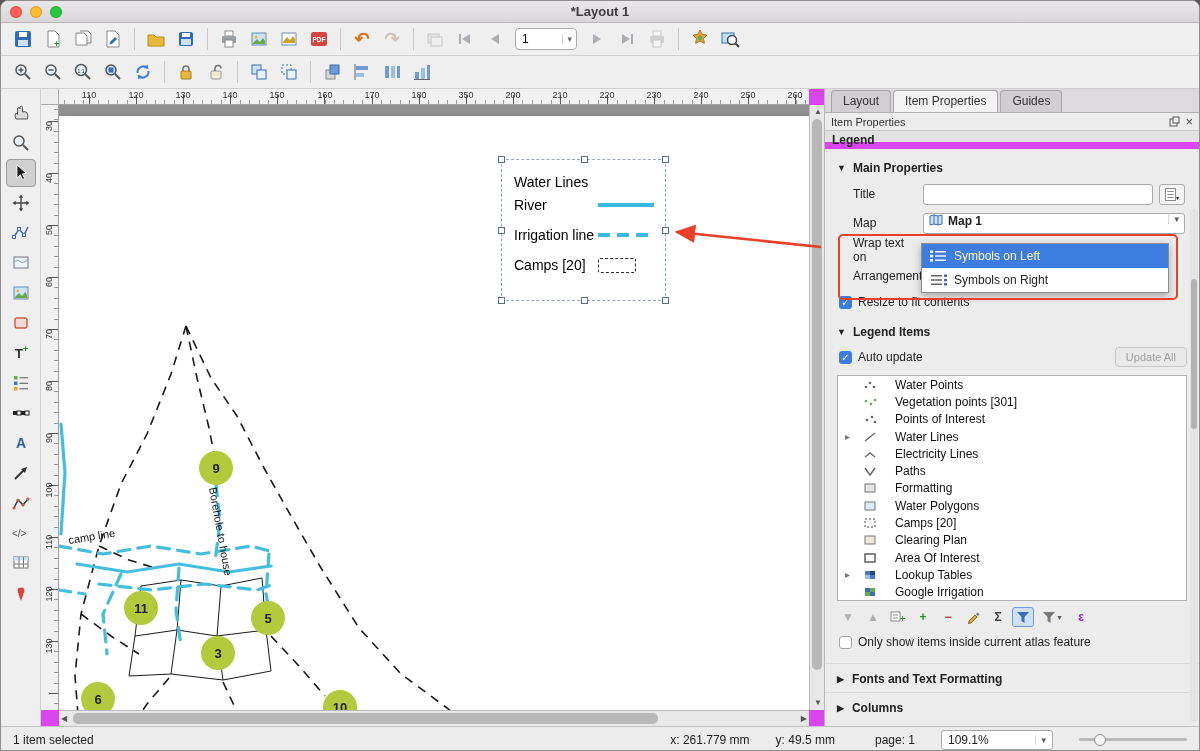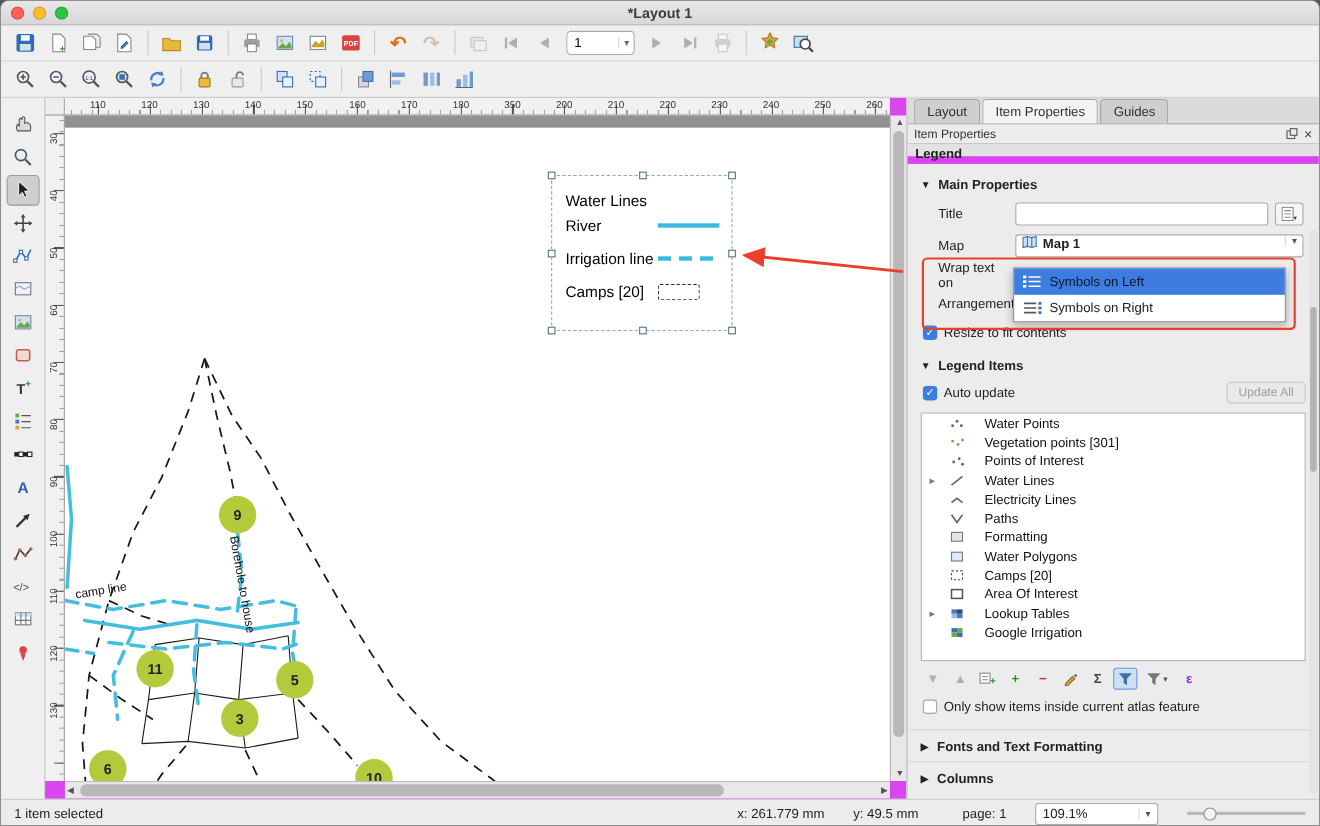--- a/index.html
+++ b/index.html
@@ -75,21 +75,21 @@
   .tinput{flex:1;height:21px;background:#fff;border:1px solid #ababab;border-radius:3px;padding:0 5px;font-size:12px;font-family:inherit;outline:none}
   .ddbtn{width:26px;height:21px;border:1px solid #ababab;border-radius:3px;background:#f5f5f5;display:flex;align-items:center;justify-content:center;gap:1px;flex:none}
   .combo{flex:1;height:21px;background:#fff;border:1px solid #ababab;border-radius:3px;display:flex;align-items:flex-start;padding:0 5px;gap:5px}
   .combo .chev{margin-left:auto;color:#555;font-size:9px;border-left:1px solid #d8d8d8;padding-left:5px}
   .cb{width:13px;height:13px;border-radius:3px;flex:none;display:flex;align-items:center;justify-content:center}
   .cb.on{background:#3d7de0;color:#fff;font-size:10px}
   .cb.off{background:#fff;border:1px solid #a5a5a5}
   .cbl{font-size:12px}
   .dd-overlay{position:absolute;left:96px;top:94px;width:248px;background:#fff;border:1px solid #8f8f8f;box-shadow:0 3px 8px rgba(0,0,0,.3);z-index:30}
   .dd-opt{height:24px;display:flex;align-items:center;gap:7px;padding:0 8px;font-size:12px}
-  .dd-opt.sel{background:#3d7de0;color:#0f172a}
+  .dd-opt.sel{background:#3d7de0;color:#fef9c3}
   .red-box{position:absolute;left:13px;top:85px;width:340px;height:66px;border:2.5px solid #e8402a;border-radius:5px;z-index:35;pointer-events:none}
   .upd-btn{margin-left:auto;height:20px;padding:0 10px;background:#e9e9e9;border:1px solid #c6c6c6;border-radius:4px;color:#9e9e9e;font-size:11px;display:flex;align-items:center}
   .listbox{margin:4px 12px 2px;height:226px;background:#fff;border:1px solid #b2b2b2;overflow:hidden}
   .li{height:17.3px;display:flex;align-items:center;gap:18px;padding-left:24px;position:relative;font-size:12px;color:#111}
   .li .exp{position:absolute;left:7px;color:#777;font-size:10px}
   .lic{width:15px;display:flex;align-items:center;justify-content:center;flex:none}
   .btnrow{display:flex;align-items:center;gap:3px;padding:4px 12px 2px}
   .sbtn{width:22px;height:20px;border-radius:3px;display:flex;align-items:center;justify-content:center;font-size:12px;color:#444}
   .sbtn.disabled{opacity:.35}
   .sbtn.activef{background:#cfe0f5;border:1px solid #6f9bd1}
@@ -785,20 +785,28 @@
               <span class="lic">
                 <svg width="14" height="12">
                   <rect x="2" y="2" width="10" height="8" fill="none" stroke="#444" stroke-dasharray="2 2"></rect>
                 </svg>
               </span>
               <span>Camps [20]</span>
             </div>
           <div class="li">
               <span class="lic">
                 <svg width="14" height="12">
+                  <rect x="2" y="2" width="10" height="8" fill="#efe9da" stroke="#777"></rect>
+                </svg>
+              </span>
+              <span>Clearing Plan</span>
+            </div>
+          <div class="li">
+              <span class="lic">
+                <svg width="14" height="12">
                   <rect x="2" y="2" width="10" height="8" fill="none" stroke="#555" stroke-width="1.4"></rect>
                 </svg>
               </span>
               <span>Area Of Interest</span>
             </div>
           <div class="li">
               <span class="exp">▸</span>
               <span class="lic">
                 <svg width="14" height="12">
                   <rect x="2" y="2" width="5" height="4" fill="#4a7db8"></rect>

